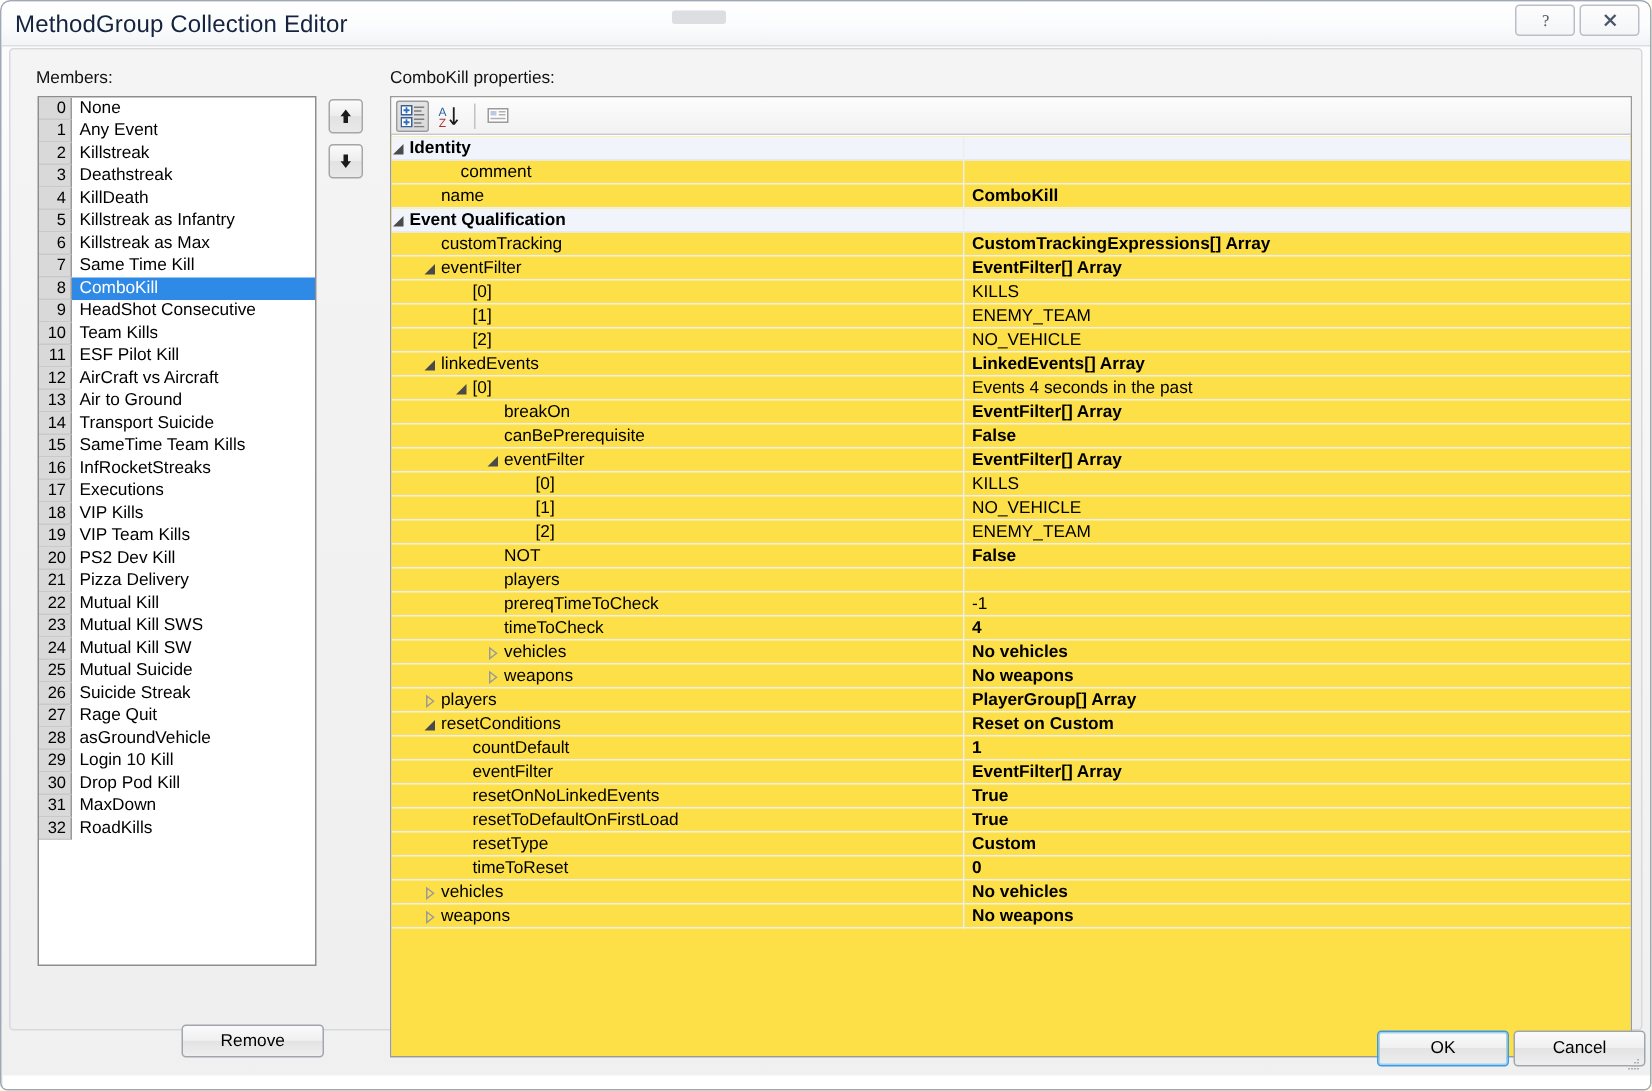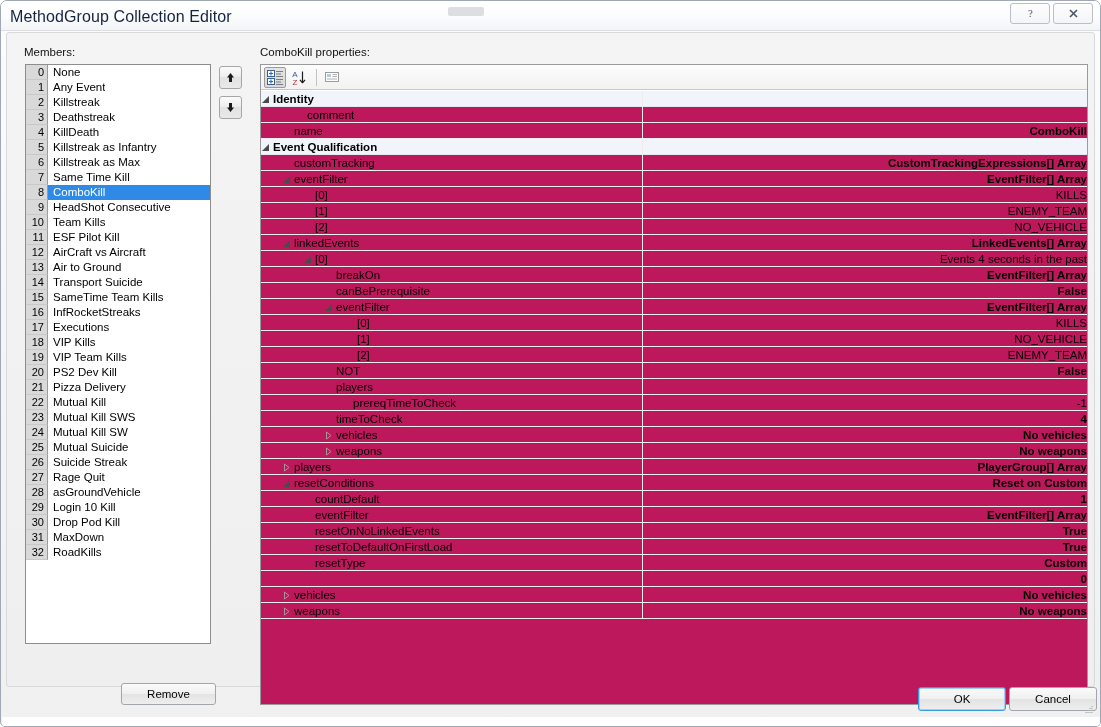--- a/index.html
+++ b/index.html
@@ -159,23 +159,22 @@
   .tbsep {
     width: 1px; height: 17px;
     background: #c2c2c2;
     margin: 0 4px;
   }
 
   
   #grid {
     position: absolute; left: 0; top: 26px;
     width: 826px; height: 613px;
-    background: #be185d;
+    background: #fde047;
     overflow: hidden;
-    text-align: right;
   }
   .grow {
     position: relative;
     height: 16px; line-height: 16px;
     border-bottom: 1px solid #f0f0f0;
     white-space: nowrap;
   }
   .grow.cat {
     background: #f1f5fb;
     border-bottom: 1px solid #e4e9f2;
@@ -602,21 +601,21 @@
           <div class="grow">
             <div class="gdiv"></div>
             <div class="gname">
               <span class="gtext" style="left: 75px;">players</span>
             </div>
             <div class="gval"></div>
           </div>
           <div class="grow">
             <div class="gdiv"></div>
             <div class="gname">
-              <span class="gtext" style="left: 92px;">prereqTimeToCheck</span>
+              <span class="gtext" style="left: 75px;">prereqTimeToCheck</span>
             </div>
             <div class="gval">-1</div>
           </div>
           <div class="grow">
             <div class="gdiv"></div>
             <div class="gname">
               <span class="gtext" style="left: 75px;">timeToCheck</span>
             </div>
             <div class="gval bold">4</div>
           </div>
@@ -698,20 +697,23 @@
           </div>
           <div class="grow">
             <div class="gdiv"></div>
             <div class="gname">
               <span class="gtext" style="left: 54px;">resetType</span>
             </div>
             <div class="gval bold">Custom</div>
           </div>
           <div class="grow">
             <div class="gdiv"></div>
+            <div class="gname">
+              <span class="gtext" style="left: 54px;">timeToReset</span>
+            </div>
             <div class="gval bold">0</div>
           </div>
           <div class="grow">
             <div class="gdiv"></div>
             <div class="gname">
               <div class="exp" style="left: 21px;">
                 <svg width="9" height="9" viewBox="0 0 9 9">
                   <path d="M2.5 1 L7 4.5 L2.5 8 Z" fill="none" stroke="#9a9a9a" stroke-width="1"></path>
                 </svg>
               </div>

